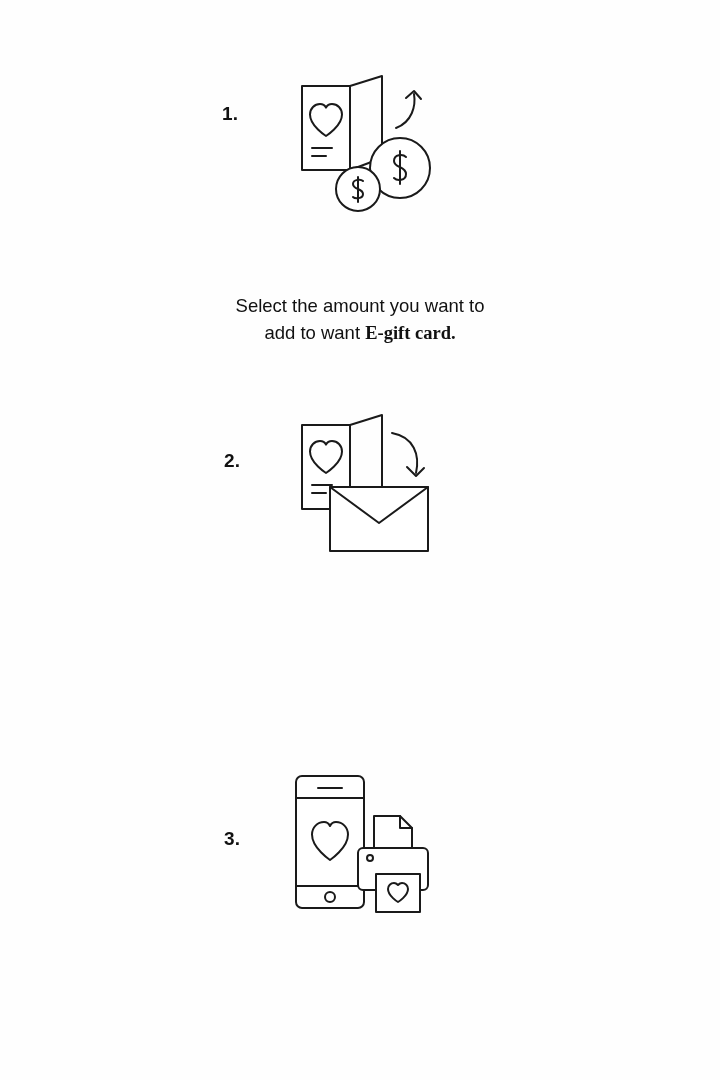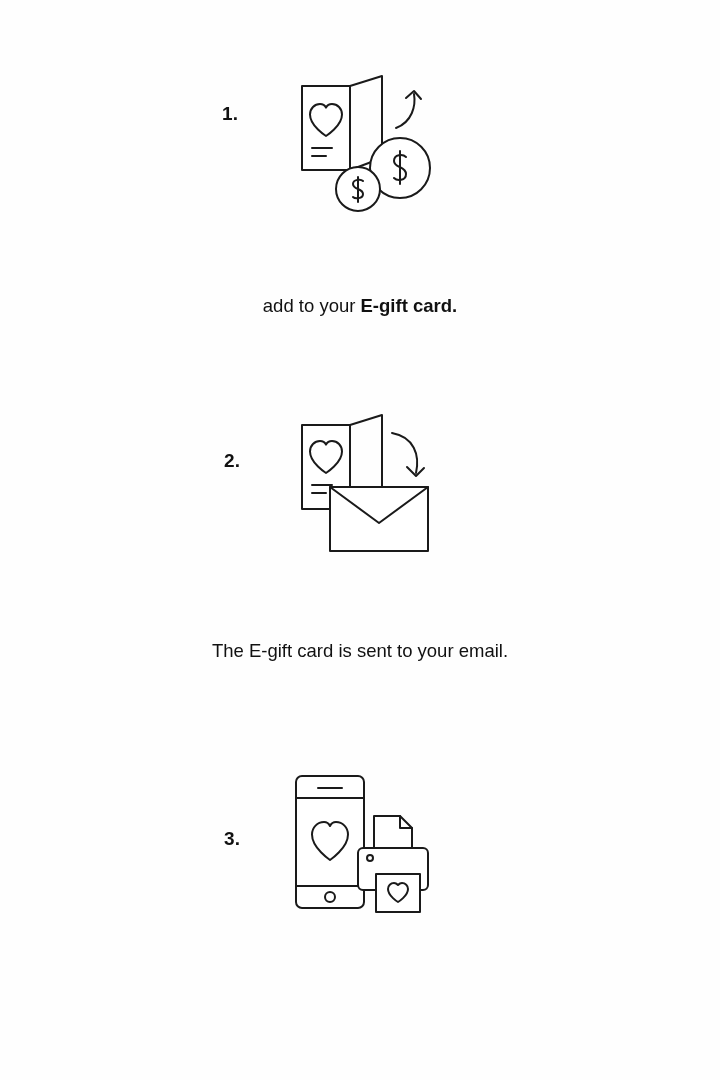--- a/index.html
+++ b/index.html
@@ -60,21 +60,21 @@
     text-align: center;
     font-size: 18.5px;
     line-height: 27px;
     color: #111111;
     padding: 0 40px;
   }
   .step-1 .caption { margin-top: 62px; }
   .step-2 .caption { margin-top: 62px; }
   .step-3 .caption { margin-top: 62px; }
 
-  .caption b { font-weight: bold; }
+  .caption b { font-weight: bold; font-family: Liberation Serif, serif; }
 
   svg { display: block; }
   .ln {
     fill: none;
     stroke: #1a1a1a;
     stroke-width: 2;
     stroke-linecap: round;
     stroke-linejoin: round;
   }
   .fillwhite { fill: #ffffff; }
@@ -106,21 +106,22 @@
           <path class="ln" d="M134 99 C131 96 122 96 122 103 C122 110 134 108 134 116 C134 123 125 123 122 120"></path>
           <path class="ln" d="M128 93 L128 126"></path>
 
           <circle class="ln fillwhite" cx="86" cy="131" r="22"></circle>
           <path class="ln" d="M91 123 C89 121 81 121 81 126 C81 132 91 130 91 136 C91 141 83 141 81 139"></path>
           <path class="ln" d="M86 119 L86 144"></path>
         </svg>
       </div>
     </div>
     <div class="caption">
-      <div><span>add to your </span><b>E-gift card.</b></div>
+      <div>Select the amount you want to</div>
+      <div><span>add to want </span><b>E-gift card.</b></div>
     </div>
   </section>
 
   <section class="step step-2">
     <div class="art-row">
       <span class="step-number">2.</span>
       <div class="art">
         <svg width="180" height="170" viewBox="0 0 180 170" aria-hidden="true">
 
           <path class="ln" d="M78 28 L110 18 L110 100 L78 112 Z"></path>
@@ -133,21 +134,20 @@
 
           <path class="ln" d="M120 36 C142 40 148 58 144 76"></path>
           <path class="ln" d="M135 70 L144 79 L152 71"></path>
 
           <rect class="ln fillwhite" x="58" y="90" width="98" height="64"></rect>
           <path class="ln" d="M58 90 L107 126 L156 90"></path>
         </svg>
       </div>
     </div>
     <div class="caption">
-      <div>The E-gift card is sent to your email.</div>
     </div>
   </section>
 
   <section class="step step-3">
     <div class="art-row">
       <span class="step-number">3.</span>
       <div class="art">
         <svg width="180" height="170" viewBox="0 0 180 170" aria-hidden="true">
 
           <rect class="ln fillwhite" x="24" y="8" width="68" height="132" rx="6"></rect>

